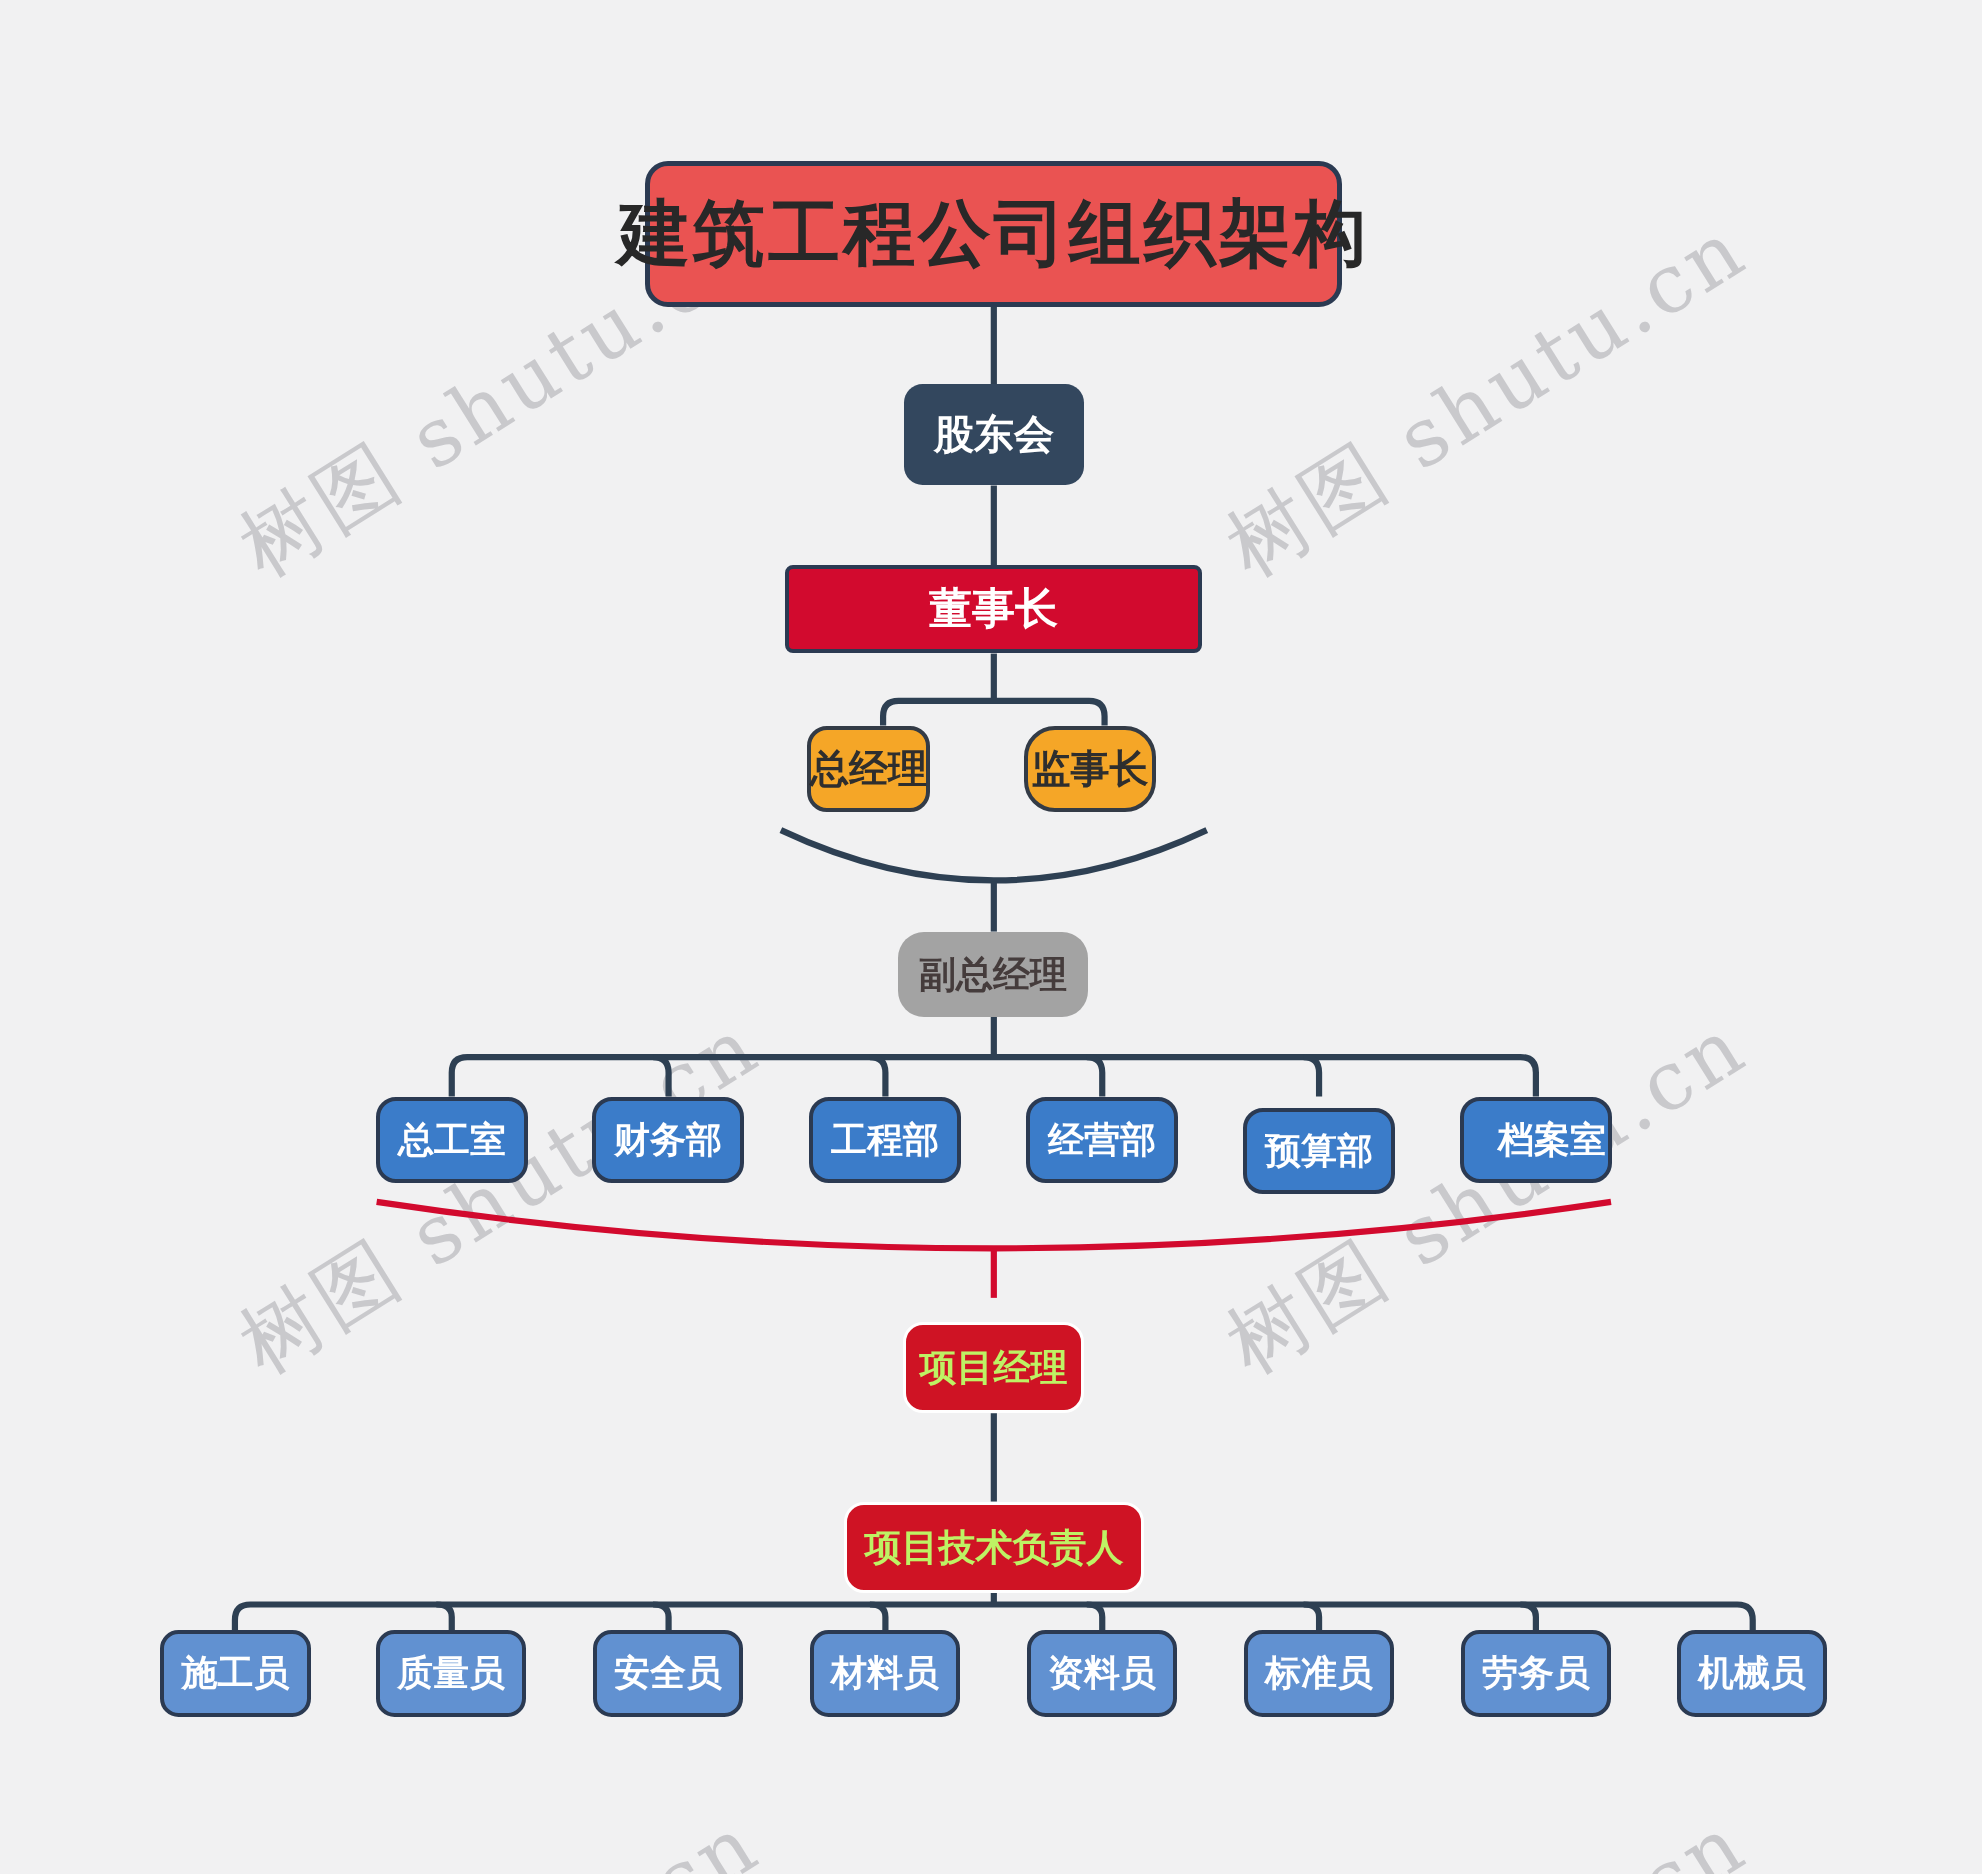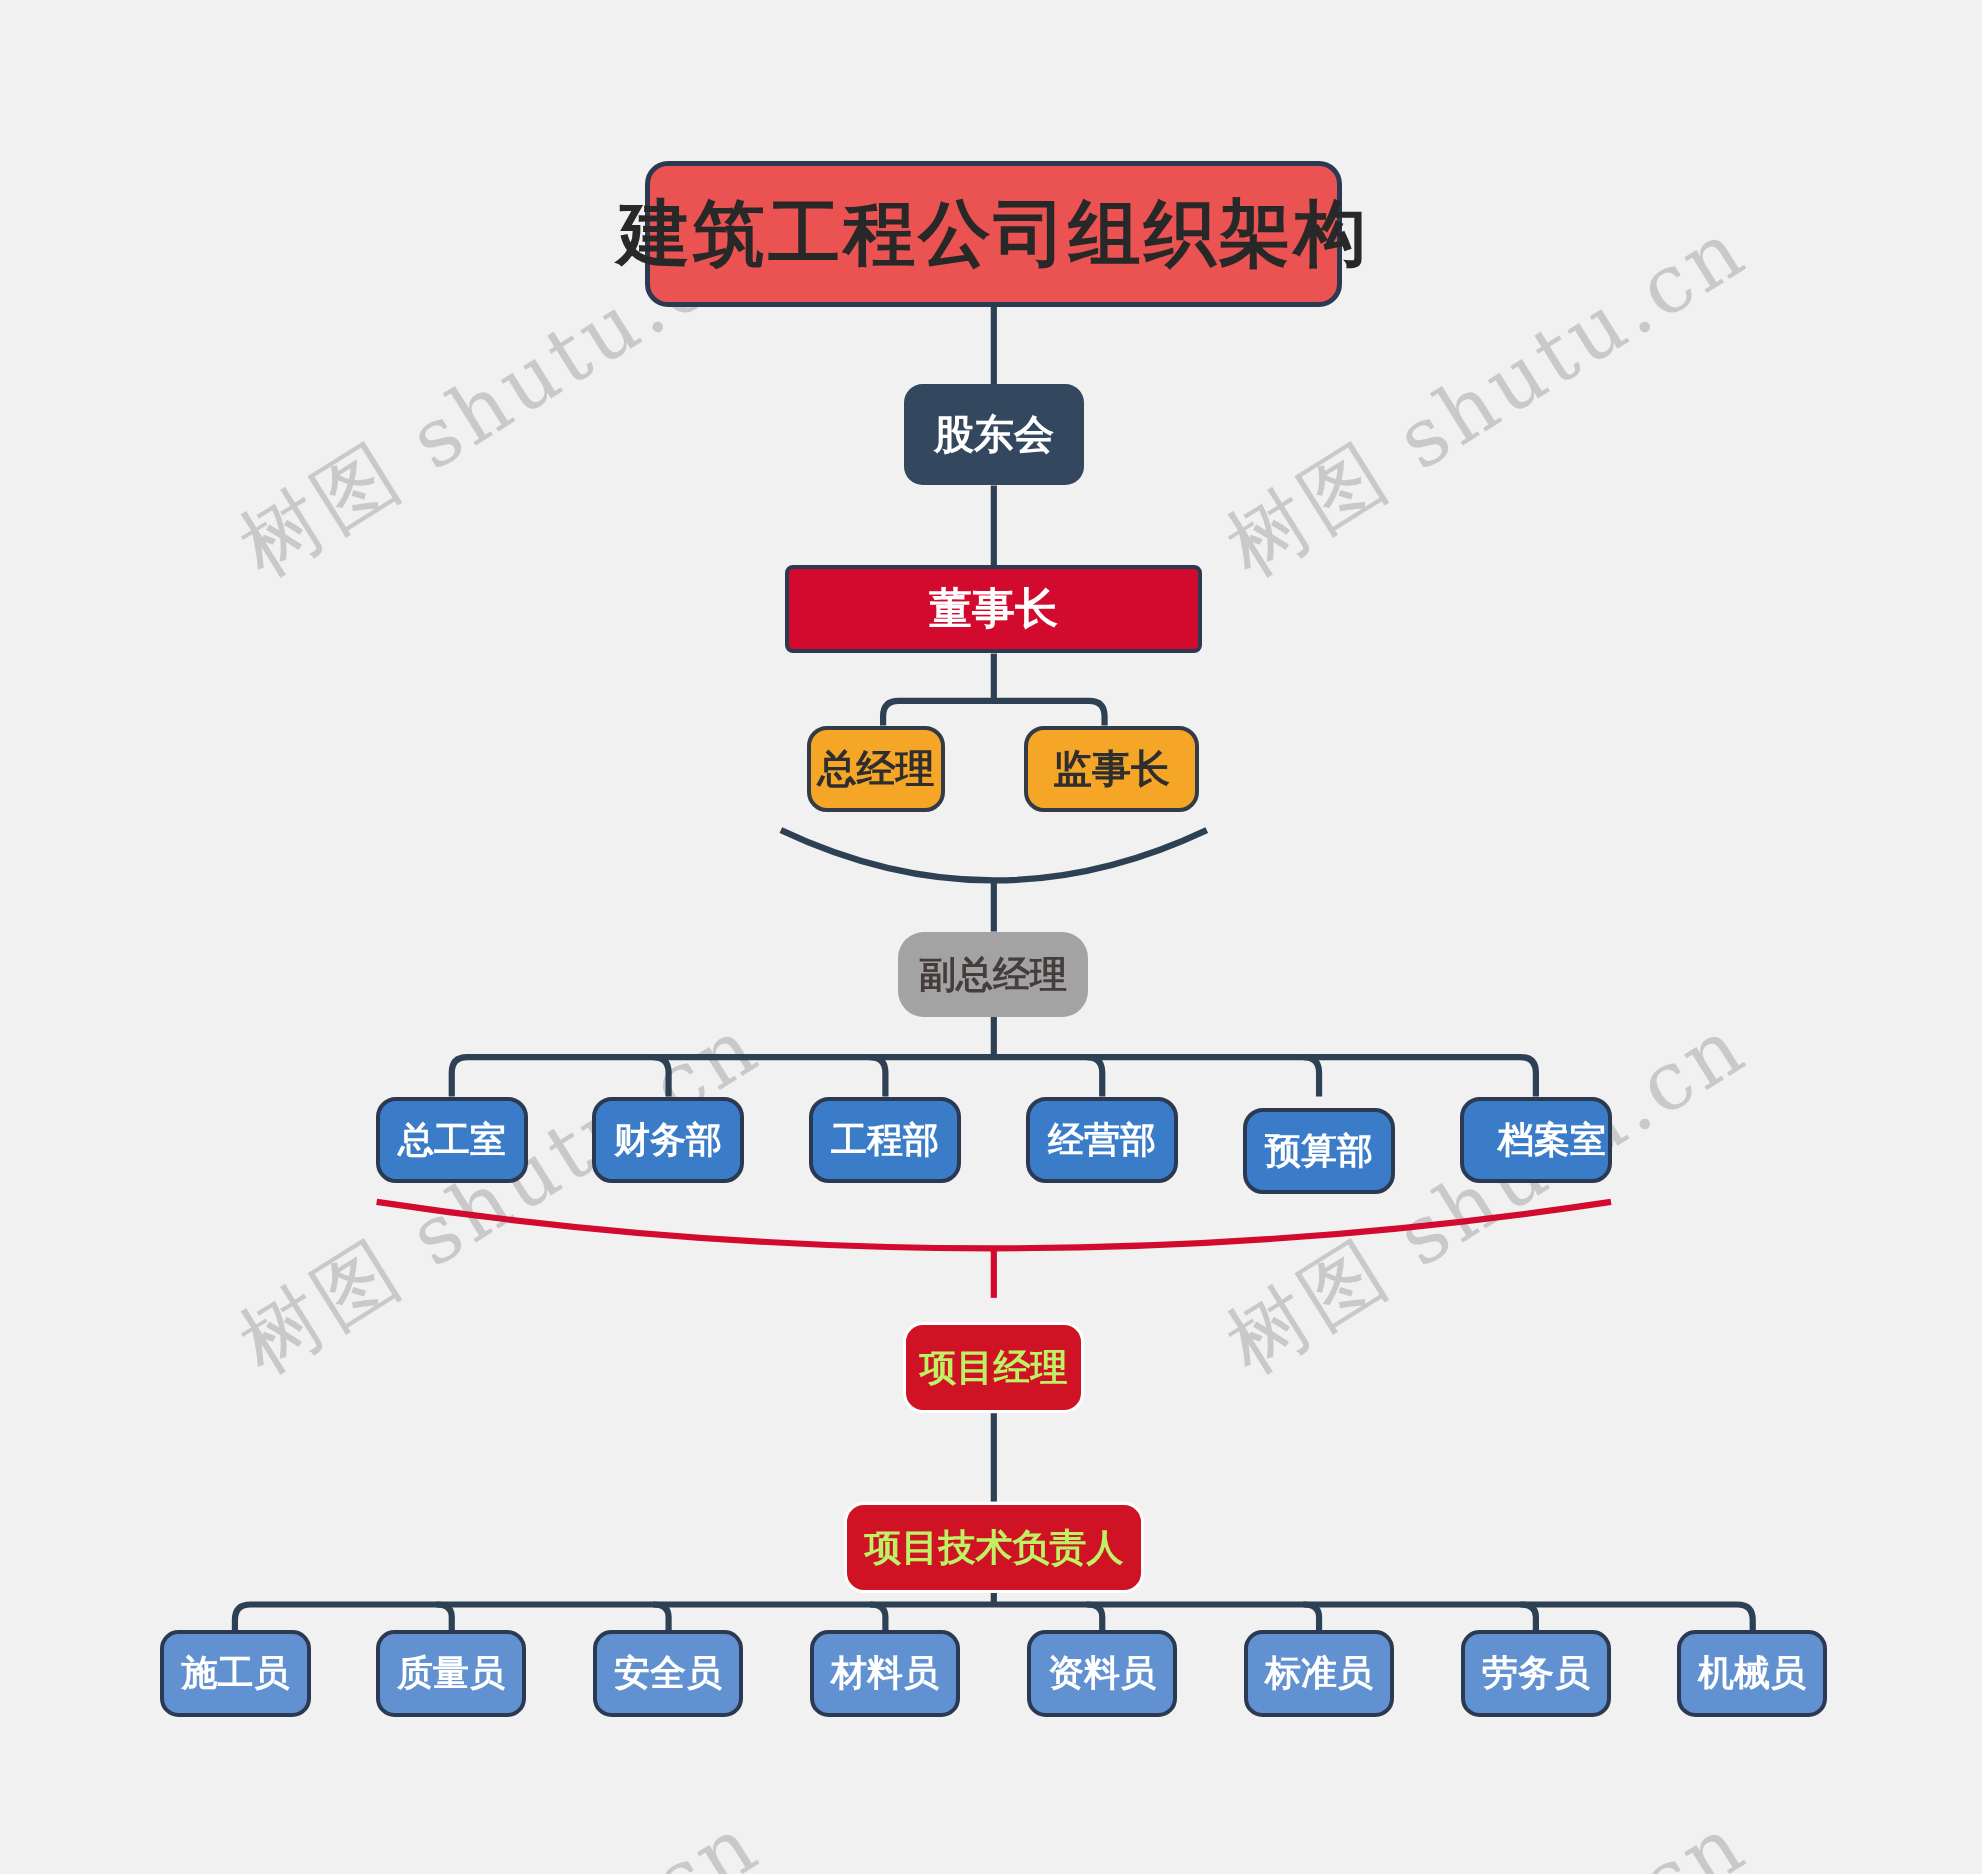--- a/index.html
+++ b/index.html
@@ -102,22 +102,22 @@
       <path d="M1283 1612 L1283 1676"></path>
     </g>
   </svg>
 
   <div class="node n-title" style="left:645px;top:161px;width:697px;height:146px;">建筑工程公司组织架构</div>
 
   <div class="node n-navy" style="left:904px;top:384px;width:180px;height:101px;">股东会</div>
 
   <div class="node n-red-bordered" style="left:785px;top:565px;width:417px;height:88px;">董事长</div>
 
-  <div class="node n-orange" style="left:807px;top:726px;width:138px;height:86px;">总经理</div>
-  <div class="node n-orange" style="left:1024px;top:726px;width:175px;height:86px;">监事长</div>
+  <div class="node n-orange" style="left:807px;top:726px;width:123px;height:86px;">总经理</div>
+  <div class="node n-orange" style="left:1024px;top:726px;width:132px;height:86px;border-radius:31px;">监事长</div>
 
   <div class="node n-red-darktext" style="left:898px;top:932px;width:190px;height:85px;">副总经理</div>
 
   <div class="node n-blue" style="left:376px;top:1097px;width:152px;height:86px;">总工室</div>
   <div class="node n-blue" style="left:592px;top:1097px;width:152px;height:86px;">财务部</div>
   <div class="node n-blue" style="left:809px;top:1097px;width:152px;height:86px;">工程部</div>
   <div class="node n-blue" style="left:1026px;top:1097px;width:152px;height:86px;">经营部</div>
   <div class="node n-blue" style="left:1243px;top:1097px;width:152px;height:86px;margin-top:11px;">预算部</div>
   <div class="node n-blue" style="left:1460px;top:1097px;width:152px;height:86px;padding-left:32px;">档案室</div>
 

